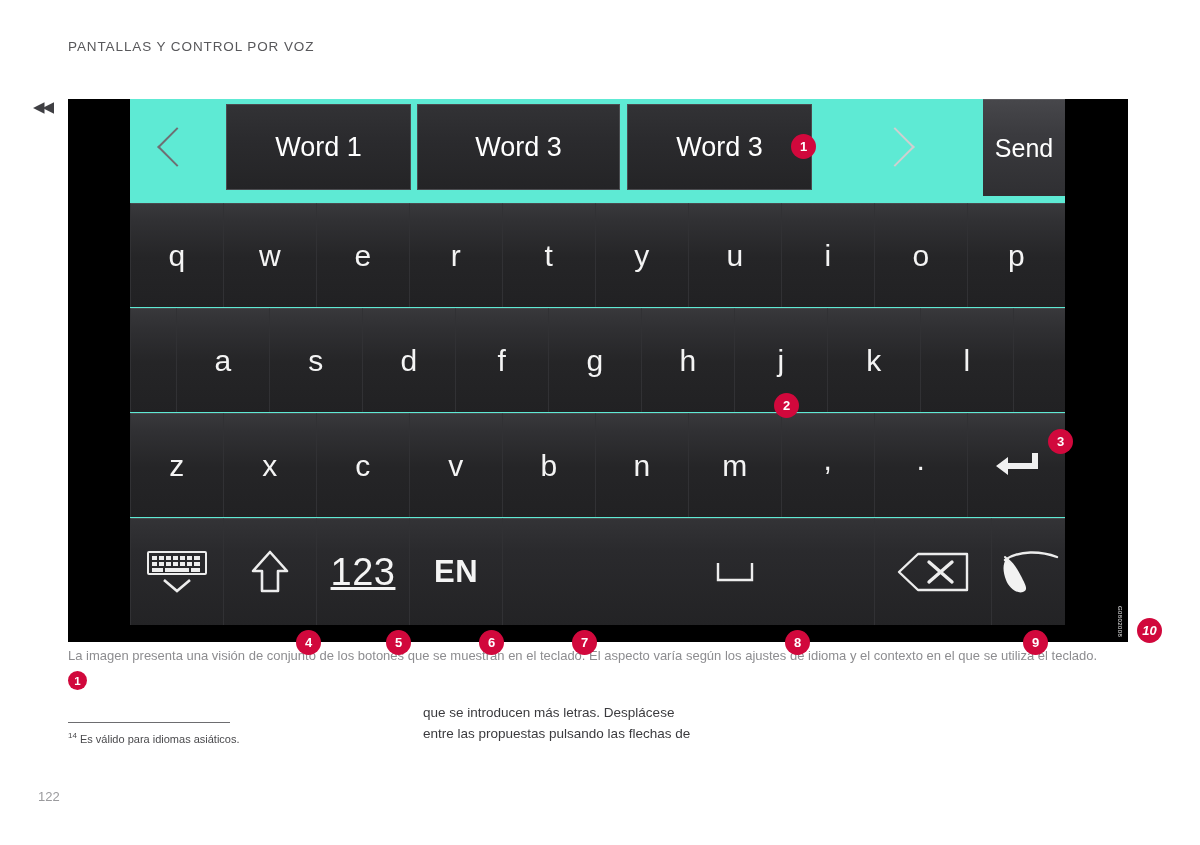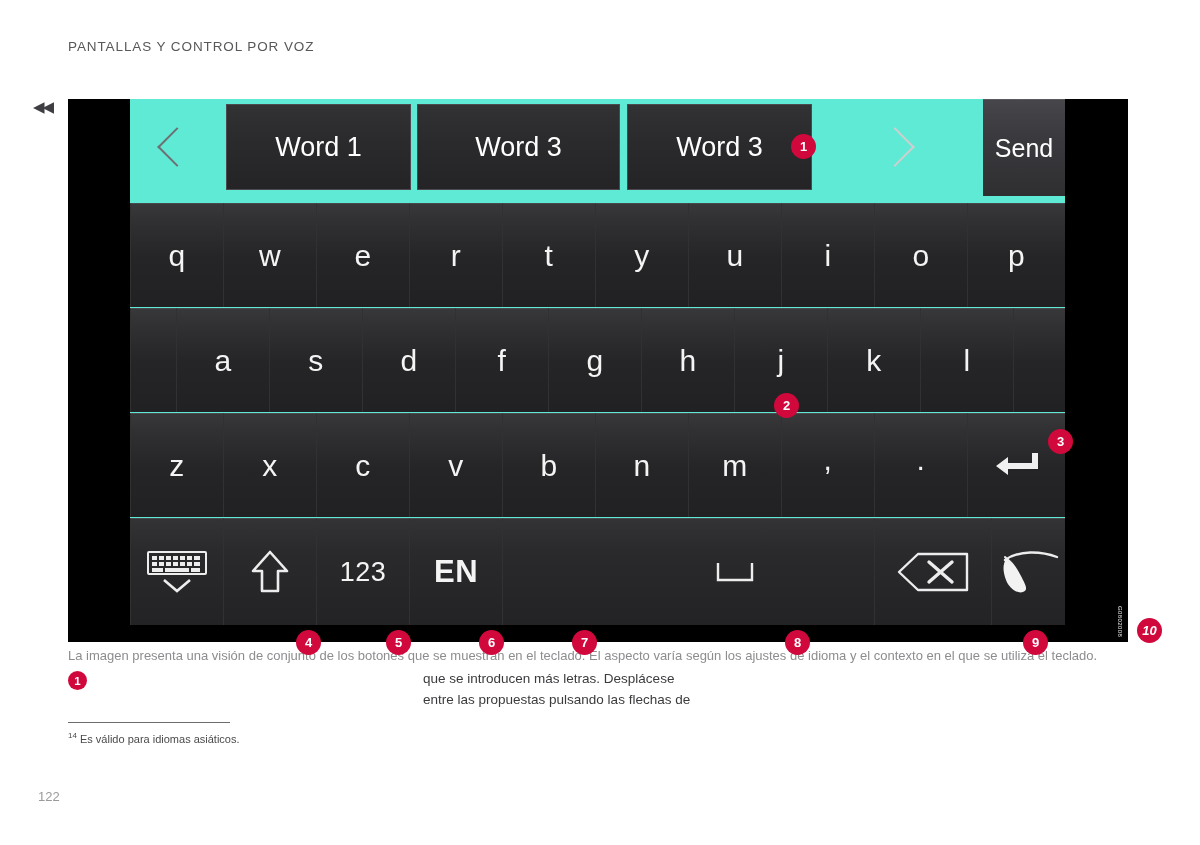--- a/index.html
+++ b/index.html
@@ -203,21 +203,21 @@
     display: flex;
     align-items: center;
     justify-content: center;
   }
   .legend-text {
     margin-left: 28px;
     font-size: 13.5px;
     color: #3b3b3e;
     line-height: 21px;
   }
-  .legend-text.plain { margin-left: 0; }
+  .legend-text.plain { margin-left: 0; margin-top: 34px; }
   sup { font-size: 9px; vertical-align: super; }
 
   .footnote-rule {
     position: absolute;
     left: 68px;
     top: 722px;
     width: 162px;
     height: 1px;
     background: #6d6d70;
   }
@@ -394,21 +394,21 @@
       <div class="badge" style="left:166px;top:531px;">4</div>
 
       <div class="key flat" style="left:93px;top:419px;width:93px;height:107px;">
         <svg class="ic" width="40" height="46" viewBox="0 0 40 46">
           <path d="M20 3 L37 22 H28 V42 H12 V22 H3 Z" fill="none" stroke="#ededed" stroke-width="2.6" stroke-linejoin="round"></path>
         </svg>
       </div>
       <div class="badge" style="left:256px;top:531px;">5</div>
 
       <div class="key flat" style="left:186px;top:419px;width:93px;height:107px;">
-        <span class="letter" style="font-size:27px;">123</span>
+        <span class="letter" style="font-size:38px;text-decoration:underline;">123</span>
       </div>
       <div class="badge" style="left:349px;top:531px;">6</div>
 
       <div class="key flat" style="left:279px;top:419px;width:93px;height:107px;">
         <span class="letter" style="font-size:31px;font-weight:bold;">EN</span>
       </div>
       <div class="badge" style="left:442px;top:531px;">7</div>
 
       <div class="key flat" style="left:372px;top:419px;width:465px;height:107px;">
         <svg class="ic" width="40" height="24" viewBox="0 0 40 24">

